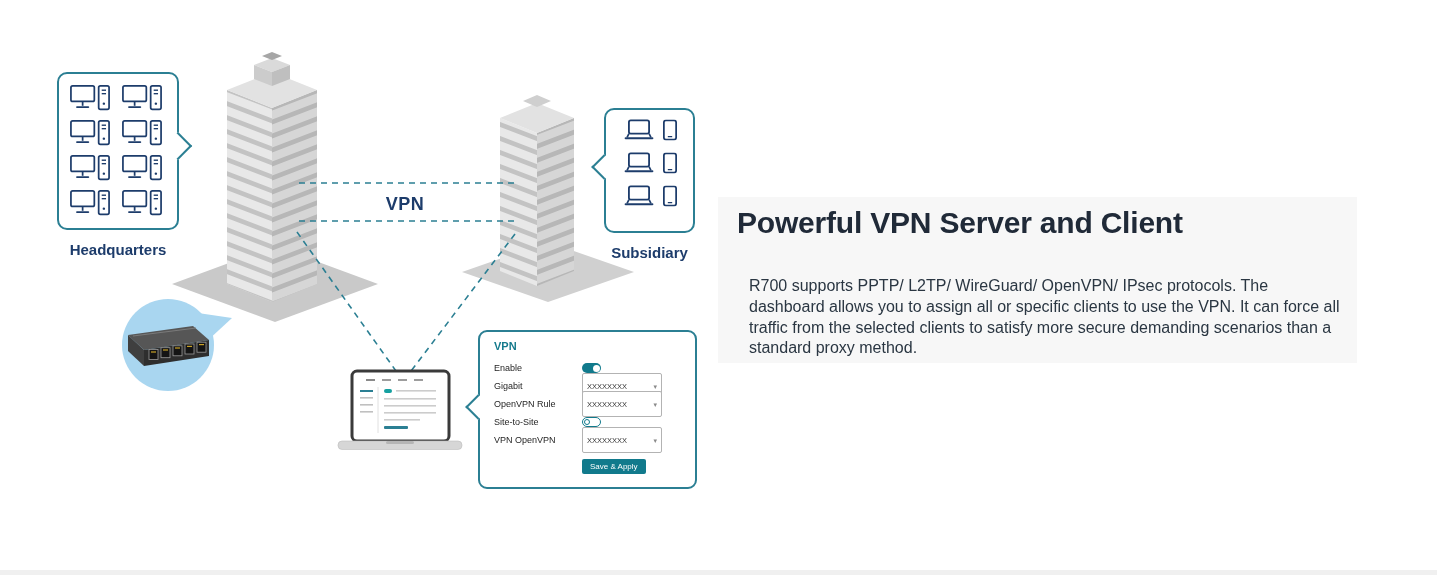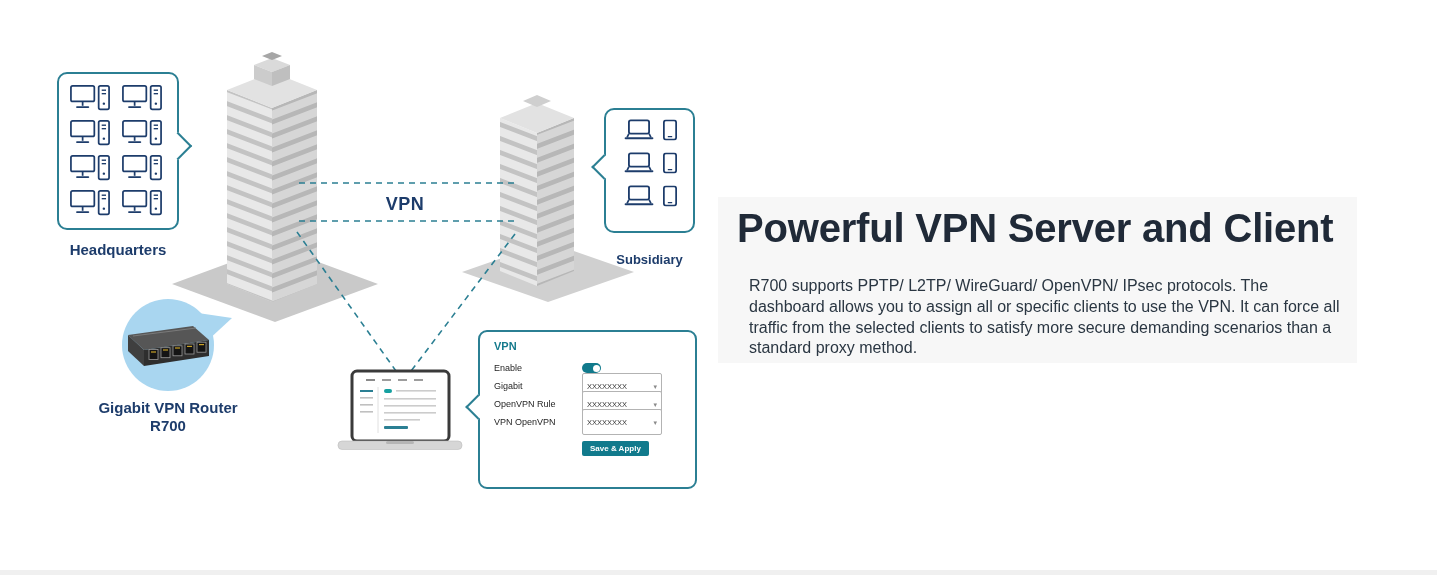--- a/index.html
+++ b/index.html
@@ -21,21 +21,21 @@
 
   .sub-box{left:604px;top:108px;width:91px;height:125px;}
   .sub-rows{display:flex;flex-direction:column;gap:11px;padding:9px 8px;}
   .sub-row{display:flex;align-items:center;justify-content:center;gap:8px;}
   .lap-icon{width:32px;height:22px;display:block;}
   .tab-icon{width:14px;height:22px;display:block;}
 
   
   .dlabel{position:absolute;color:#1d3c6b;font-weight:bold;z-index:2;text-align:center;}
   .hq-label{left:47px;top:241px;width:142px;font-size:15px;}
-  .sub-label{left:599px;top:252px;width:101px;font-size:13px;}
+  .sub-label{left:599px;top:244px;width:101px;font-size:15px;}
   .vpn-label{left:370px;top:194px;width:70px;font-size:18px;letter-spacing:.5px;}
   .router-label{left:78px;top:399px;width:180px;font-size:15px;line-height:18px;}
 
   
   .vpn-panel{position:absolute;left:478px;top:330px;width:219px;height:159px;background:#fff;
              border:2px solid #2b7f93;border-radius:9px;box-sizing:border-box;
              padding:8px 12px 8px 14px;z-index:2;}
   .vpn-panel .tail{width:16px;height:16px;top:66px;}
   .panel-title{font-size:11px;font-weight:bold;color:#157a8c;margin:0 0 7px 0;}
   .panel-row{display:flex;align-items:center;height:18px;}
@@ -44,26 +44,26 @@
   .toggle.on{background:#117a8c;}
   .toggle.on .knob{position:absolute;right:1.5px;top:1.5px;width:7px;height:7px;border-radius:50%;background:#fff;}
   .toggle.off{background:#fff;border:1.5px solid #117a8c;}
   .toggle.off .knob{position:absolute;left:1px;top:1px;width:6px;height:6px;border-radius:50%;
                     background:#fff;border:1.5px solid #117a8c;box-sizing:border-box;}
   .mini-select{width:80px;height:13px;box-sizing:border-box;border:1px solid #b3b3b3;border-radius:2px;
                background:#fff;display:flex;align-items:center;justify-content:space-between;
                padding:12px 4px;font-size:7.5px;color:#3a3a3a;cursor:pointer;}
   .mini-select .chev{font-size:7px;color:#8a8a8a;line-height:1;}
   .panel-actions{margin-top:6px;padding-left:88px;}
-  .save-btn{background:#117a8c;color:#fff;font-size:8px;font-weight:bold;border:none;
+  .save-btn{background:#117a8c;color:#fff;font-size:8px;font-weight:normal;border:none;
             border-radius:2px;padding:3px 8px;cursor:pointer;font-family:"Liberation Sans",sans-serif;}
 
   
   .copy-bg{position:absolute;left:718px;top:197px;width:639px;height:166px;background:#f7f7f7;z-index:1;}
-  .headline{position:absolute;left:737px;top:206px;margin:0;font-size:40px;font-weight:800;
+  .headline{position:absolute;left:737px;top:206px;margin:0;font-size:30px;font-weight:800;
             color:#202a38;letter-spacing:-.2px;z-index:2;}
   .bodycopy{position:absolute;left:737px;top:264px;width:596px;margin:12px;font-size:16px;
             line-height:20.8px;color:#2a3642;z-index:2;}
 
   .bottom-strip{position:absolute;left:0;top:570px;width:1437px;height:5px;background:#f0f0f0;z-index:1;}
 </style>
 </head>
 <body>
 
 <svg width="0" height="0" style="position:absolute" aria-hidden="true">
@@ -244,24 +244,20 @@
           </svg>
         <svg class="tab-icon" viewBox="0 0 16 24">
             <use href="#sym-tablet"></use>
           </svg>
       </div>
     </div>
     <span class="tail tail-left" style="top:48px;width:16px;height:16px;"></span>
   </div>
   <div class="dlabel sub-label">Subsidiary</div>
 
-  <div class="dlabel router-label">
-    <div>Gigabit VPN Router</div>
-    <div>R700</div>
-  </div>
 
   <div class="vpn-panel">
     <span class="tail tail-left"></span>
     <div class="panel-title">VPN</div>
 
     <div class="panel-row">
       <span class="f-label">Enable</span>
       <span class="toggle on">
           <span class="knob"></span>
         </span>
@@ -276,20 +272,26 @@
     </div>
 
     <div class="panel-row">
       <span class="f-label">OpenVPN Rule</span>
       <span class="mini-select">
         <span>XXXXXXXX</span>
         <span class="chev">▾</span>
       </span>
     </div>
 
+    <div class="panel-row">
+      <span class="f-label">Site-to-Site</span>
+      <span class="toggle off">
+          <span class="knob"></span>
+        </span>
+    </div>
 
     <div class="panel-row">
       <span class="f-label">VPN OpenVPN</span>
       <span class="mini-select">
         <span>XXXXXXXX</span>
         <span class="chev">▾</span>
       </span>
     </div>
 
     <div class="panel-actions">

